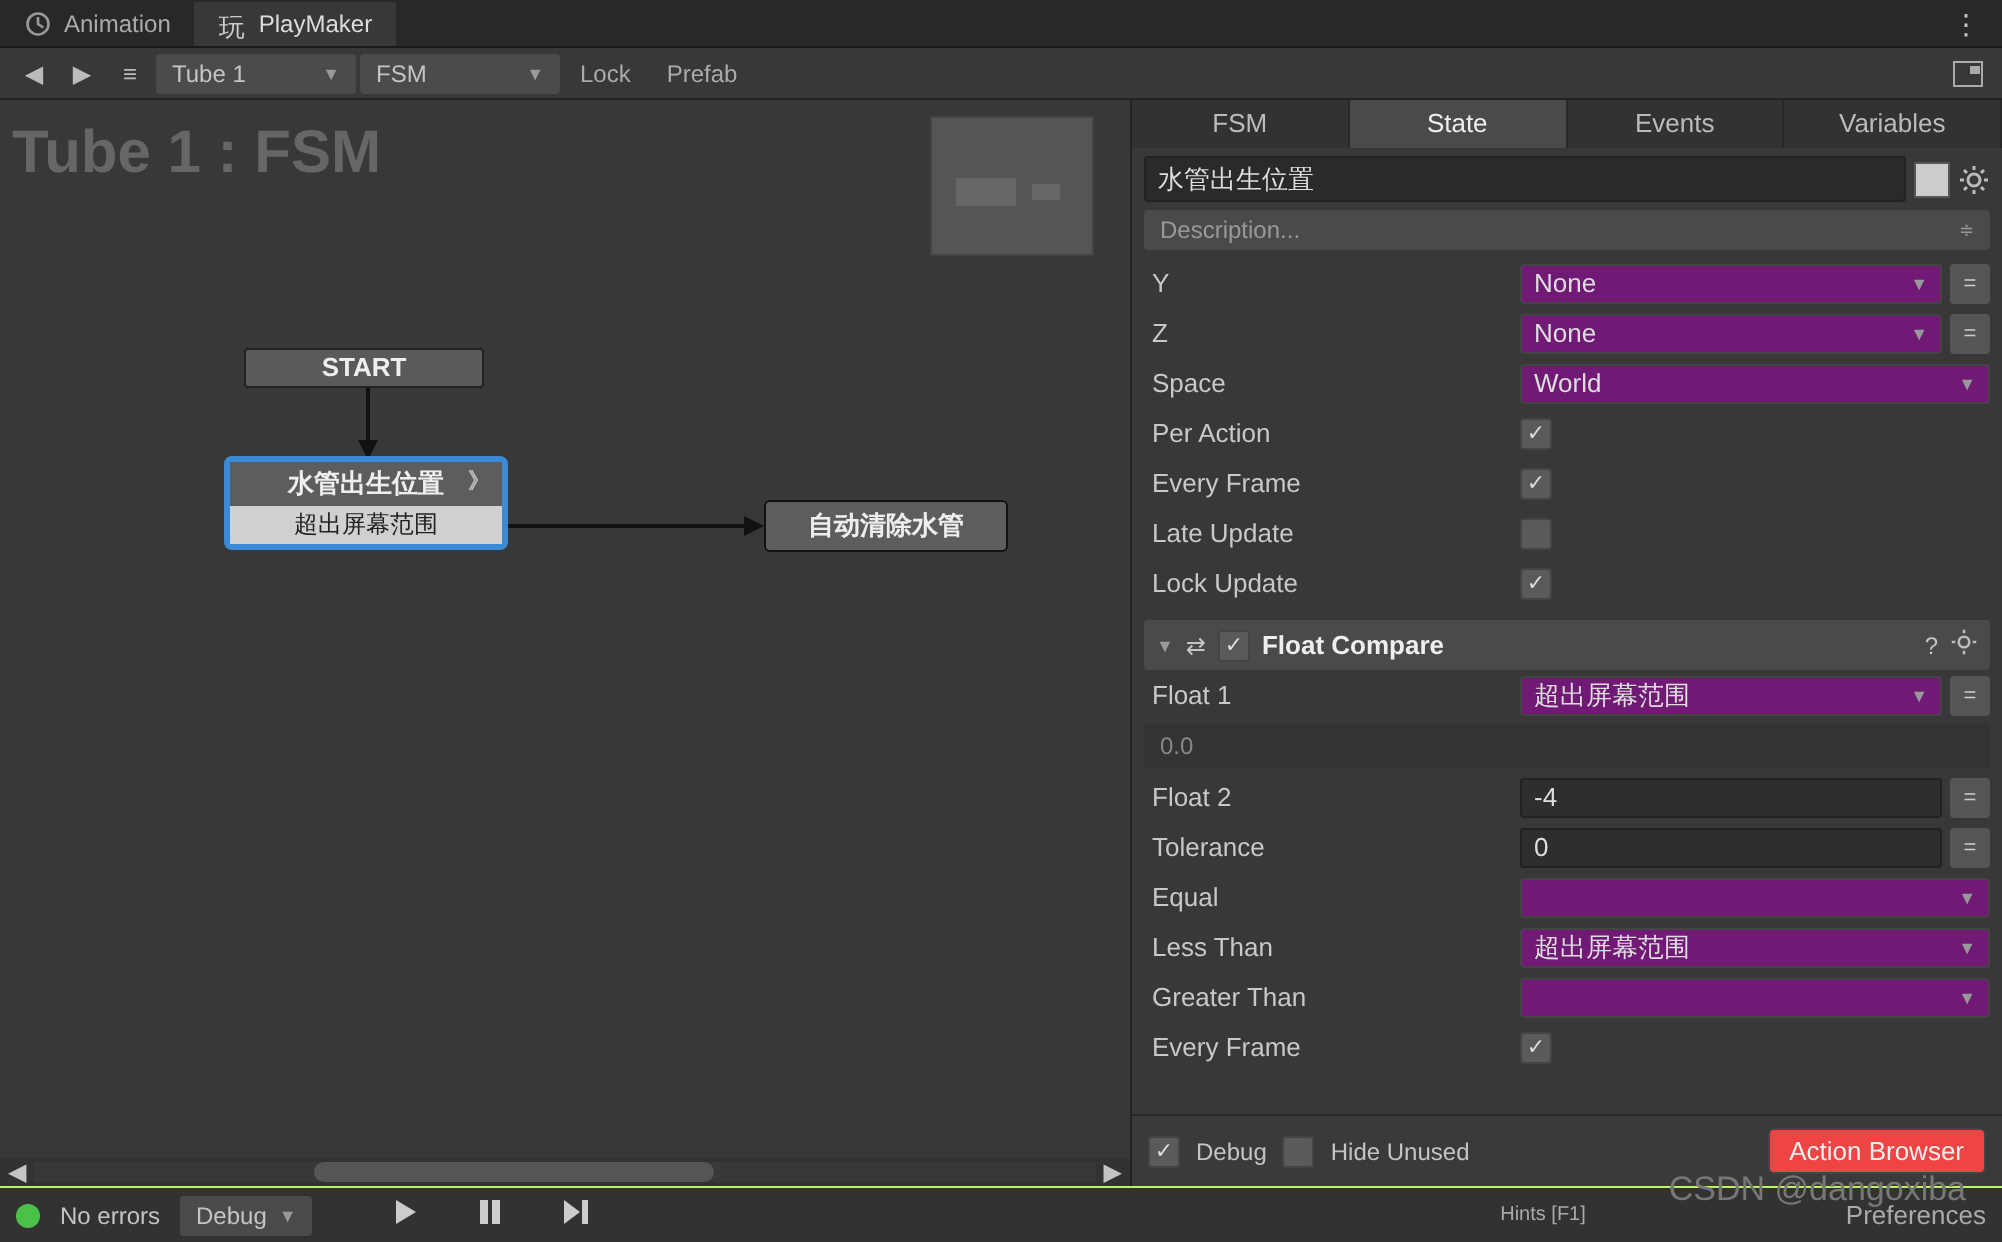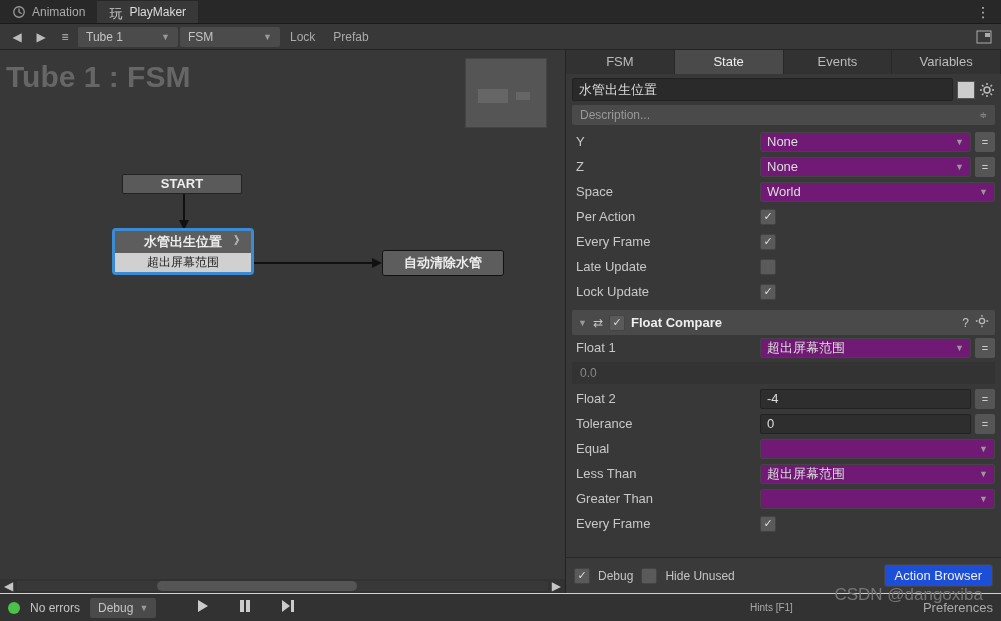--- a/index.html
+++ b/index.html
@@ -51,21 +51,21 @@
   .prop-label { width: 184px; color: #c8c8c8; font-size: 13px; padding-left: 4px; }
   .prop-dd { flex: 1; background: #701a75; border: 1px solid #444; border-radius: 2px; padding: 2px 6px; display: flex; justify-content: space-between; align-items: center; cursor: pointer; font-size: 13px; color: #ddd; height: 20px; }
   .prop-input { flex: 1; background: #2e2e2e; border: 1px solid #222; color: #ddd; padding: 2px 6px; font-size: 13px; border-radius: 2px; height: 20px; }
   .eq-btn { width: 20px; height: 20px; background: #555; border-radius: 2px; display:flex; align-items:center; justify-content:center; cursor:pointer; font-size:11px; color:#ccc; }
   .checkbox { width: 16px; height: 16px; background: #5a5a5a; border: 1px solid #444; border-radius: 2px; cursor: pointer; display:flex; align-items:center; justify-content:center; font-size:11px; color:#ddd; }
   .action-header { background: #4a4a4a; margin-top: 6px; padding: 4px 6px; display: flex; align-items: center; gap: 6px; border-radius: 2px; }
   .action-title { font-weight: bold; font-size: 13px; color: #eee; flex: 1; }
   .disabled-row { padding: 4px 8px; color: #888; background: #333; margin: 2px 0; font-size:12px; }
   
   .insp-footer { display: flex; align-items: center; gap: 8px; padding: 6px 8px; border-top: 1px solid #282828; background: #3a3a3a; }
-  .action-browser-btn { margin-left: auto; background: #1d4ed8; border: 1px solid #444; padding: 3px 10px; border-radius: 3px; cursor: pointer; font-size: 13px; color: #eee; }
+  .action-browser-btn { margin-left: auto; background: #ef4444; border: 1px solid #444; padding: 3px 10px; border-radius: 3px; cursor: pointer; font-size: 13px; color: #eee; }
   
   .hscroll { height: 14px; background: #323232; display:flex; align-items:center; }
   .hscroll-track { flex:1; height:10px; background:#383838; position:relative; }
   .hscroll-thumb { position:absolute; left:140px; width:200px; height:10px; background:#555; border-radius:5px; }
   
   .status-bar { height: 28px; background: #323232; display: flex; align-items: center; padding: 0 8px; gap: 10px; border-top: 1px solid #bef264; }
   .status-dot { width: 12px; height: 12px; background: #4ac24a; border-radius: 50%; }
   .debug-dd { background: #4a4a4a; padding: 3px 8px; border-radius: 2px; display:flex; align-items:center; gap:6px; cursor:pointer; }
   .play-controls { display: flex; gap: 28px; margin-left: 30px; }
   .play-btn { cursor: pointer; color: #ccc; }

